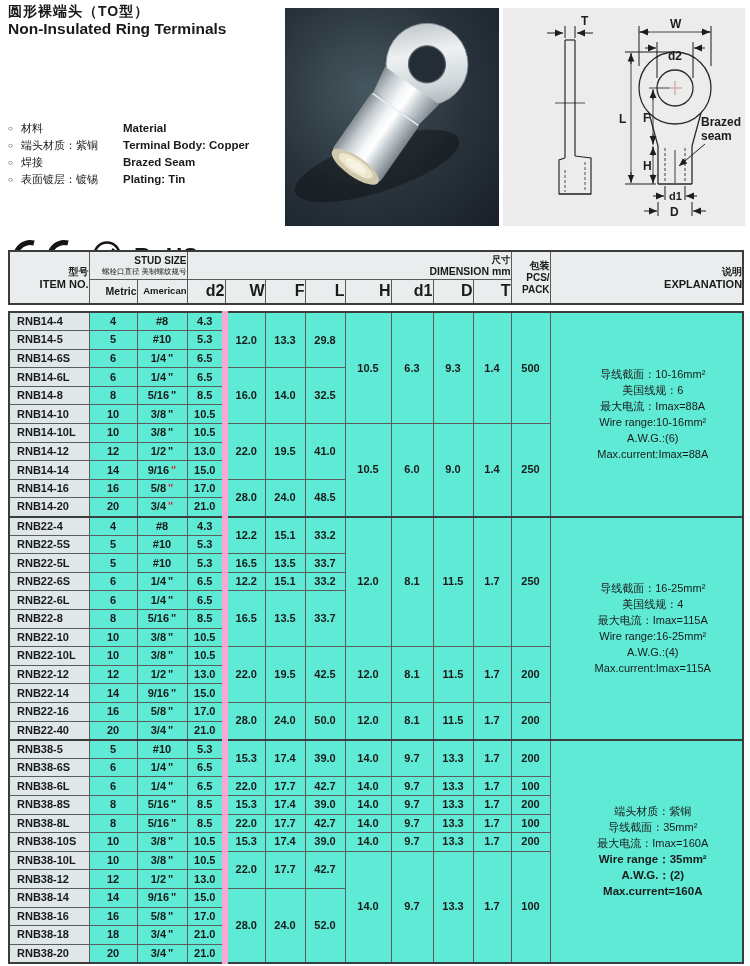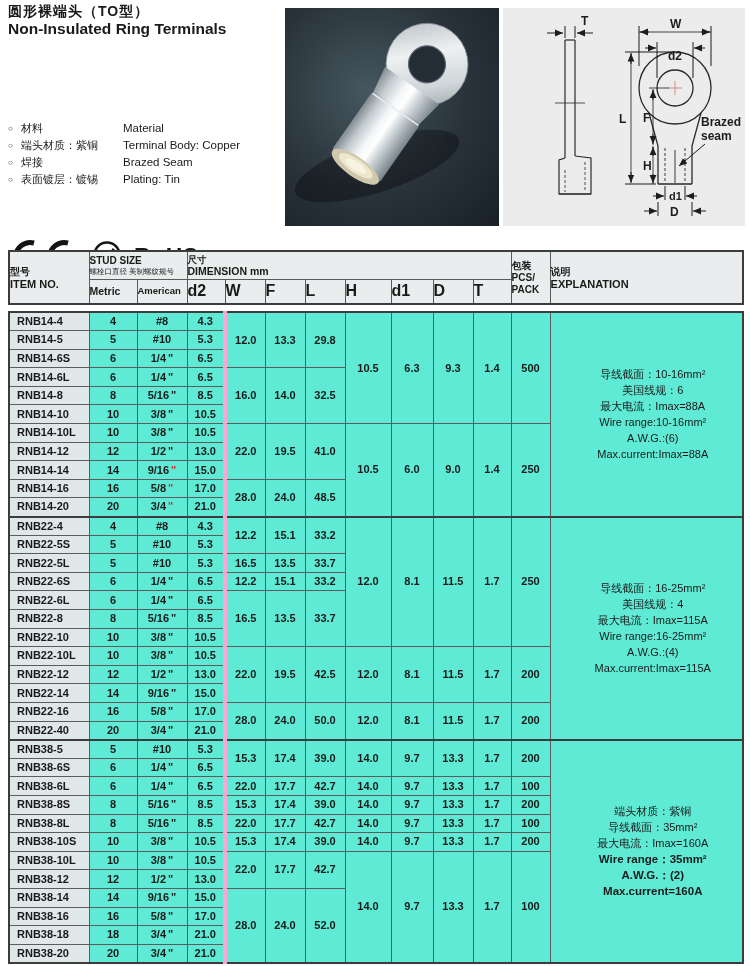--- a/index.html
+++ b/index.html
@@ -9,46 +9,46 @@
   
   .block-title{position:absolute;left:8px;top:3px;line-height:17px;}
   .title-cn{font-size:14px;font-weight:bold;letter-spacing:1px;}
   .title-en{font-size:15.5px;font-weight:bold;}
 
   
   .materials{position:absolute;left:8px;top:121px;width:275px;}
   .mat-row{display:flex;align-items:baseline;height:17px;}
   .bullet{width:13px;font-size:8px;color:#222;position:relative;top:-1px;}
   .mat-cn{width:102px;font-size:11px;}
-  .mat-en{font-size:11.5px;font-weight:normal;text-align:center;}
+  .mat-en{font-size:11.5px;font-weight:bold;text-align:center;}
 
   
   .certs{position:absolute;left:8px;top:191px;display:flex;align-items:center;gap:9px;height:38px;margin-top:47px;}
   .rohs{font-size:23px;font-weight:bold;letter-spacing:.5px;}
 
   
   .photo{position:absolute;left:285px;top:8px;width:214px;height:218px;}
   .drawing{position:absolute;left:503px;top:8px;width:242px;height:218px;}
 
   
   table{border-collapse:collapse;table-layout:fixed;}
   .tbl-head{position:absolute;left:8px;top:250px;width:734px;border:2px solid #3c3c3c;background:#e9edee;}
-  .tbl-head th{border:1px solid #5a5a5a;font-weight:bold;padding:0;vertical-align:middle;text-align:left;line-height:12px;}
+  .tbl-head th{border:1px solid #5a5a5a;font-weight:bold;padding:0;vertical-align:middle;text-align:right;line-height:12px;}
   .h-cn{font-size:10px;line-height:13px;}
   .h-en{font-size:11px;line-height:13px;}
   .fs10{font-size:10px;}
   .fs105{font-size:10.5px;}
   .h-small{font-size:7.5px;font-weight:normal;white-space:nowrap;line-height:9px;}
 
   .tbl-body{position:absolute;left:8px;top:311px;width:734px;border:2px solid #3c3c3c;background:#5eead4;}
   .tbl-body td{border:1px solid #5c5c5c;font-size:11px;font-weight:bold;text-align:center;
                padding:0;vertical-align:middle;line-height:13px;}
   .tbl-body tr{height:18.6px;}
   td.item{background:#dfe7e8;text-align:left;padding-left:7px;}
-  td.d2{border-right:4px solid #f9a8d4;margin-top:17px;}
+  td.d2{border-right:6px solid #f9a8d4;margin-top:17px;}
   td.expl{font-weight:normal;text-align:center;padding-left:13px;font-size:11px;}
   td.expl div{line-height:16px;}
   td.expl .b{font-weight:bold;font-size:11.5px;}
   tr.grp td{border-top:2px solid #3c3c3c;}
   .q{margin-left:2px;}
   .qr{color:#d23030;}
 
   
   .dim{font-family:"Liberation Sans",sans-serif;font-size:12px;font-weight:bold;fill:#1d1d1d;}
   .dimsm{font-family:"Liberation Sans",sans-serif;font-size:11px;font-weight:bold;fill:#1d1d1d;}

